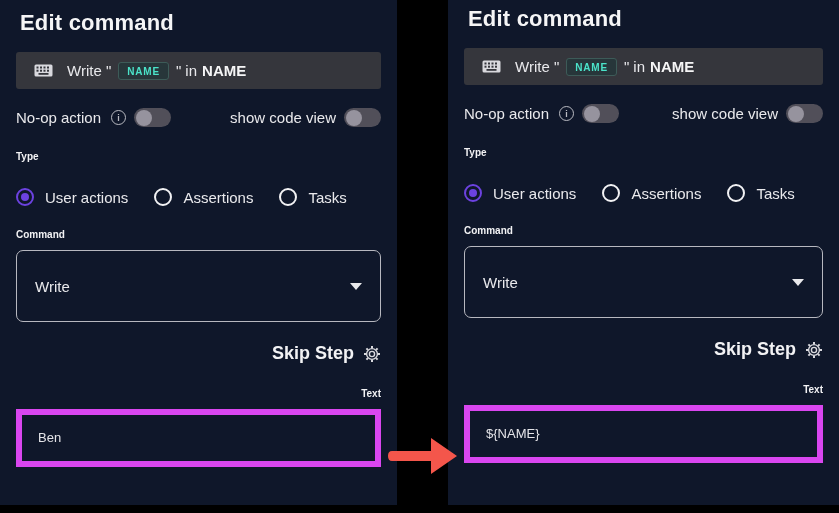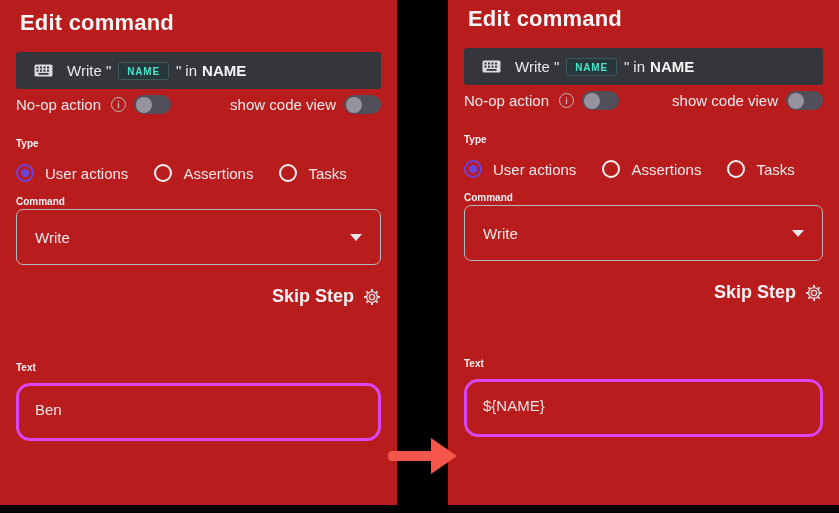--- a/index.html
+++ b/index.html
@@ -1,53 +1,53 @@
 <!DOCTYPE html>
 <html><head>
 <meta charset="utf-8">
 <style>
   html,body{margin:0;padding:0;background:#000;}
   .stage{position:relative;width:839px;height:513px;background:#000;overflow:hidden;
          font-family:"Liberation Sans",sans-serif;color:#e9e9ec;}
-  .panel{position:absolute;top:0;height:505px;background:#b91c1c;box-sizing:border-box;
+  .panel{position:absolute;top:0;height:505px;background:#0f172a;box-sizing:border-box;
          padding:8px 16px 0 16px;}
   .panel.left{left:0;width:397px;}
   .panel.right{left:448px;width:391px;padding-top:4px;}
   .title{font-size:22px;font-weight:700;color:#f5f5f6;letter-spacing:.2px;margin:2px 4px 0 4px;}
   .cmdbar{margin-top:16px;height:37px;background:#35363c;border-radius:3px;
           display:flex;align-items:center;padding:0 12px 0 18px;font-size:15px;color:#e9e9ec;}
   .cmdbar .kb{margin-right:14px;display:flex;align-items:center;}
   .badge{display:inline-block;margin:0 7px;padding:3px 8px 2px 8px;font-size:10px;font-weight:700;
          letter-spacing:.8px;color:#4be3c9;background:#27363a;border:1px solid #3d5b58;border-radius:3px;}
   .target{font-weight:700;color:#f5f5f6;margin-left:5px;}
   .cmdtext{display:flex;align-items:center;}
-  .togglerow{margin-top:6px;display:flex;justify-content:space-between;align-items:flex-end;font-size:15px;}
+  .togglerow{margin-top:19px;display:flex;justify-content:space-between;align-items:flex-end;font-size:15px;}
   .tgroup{display:flex;align-items:center;gap:8px;}
   .info{display:inline-flex;align-items:center;justify-content:center;width:13px;height:13px;
         border:1px solid #b9bac1;border-radius:50%;font-size:9px;color:#b9bac1;font-weight:700;margin-left:2px;}
   .toggle{width:37px;height:19px;border-radius:10px;background:#514f59;position:relative;cursor:pointer;}
   .toggle .knob{position:absolute;top:1.5px;left:2px;width:16px;height:16px;border-radius:50%;background:#96939e;}
   .seclabel{font-weight:700;font-size:10px;color:#f2f2f4;}
   .type-label{margin-top:24px;}
-  .radiorow{margin-top:15px;display:flex;align-items:center;gap:26px;font-size:15px;}
+  .radiorow{margin-top:26px;display:flex;align-items:center;gap:26px;font-size:15px;}
   .radioitem{display:flex;align-items:center;gap:11px;cursor:pointer;}
   .radio{width:18px;height:18px;border-radius:50%;border:2px solid #f2f2f4;box-sizing:border-box;position:relative;}
   .radio.sel{border-color:#6c42e0;}
   .radio.sel::after{content:"";position:absolute;left:3px;top:3px;width:8px;height:8px;border-radius:50%;background:#6c42e0;}
-  .cmd-label{margin-top:14px;}
-  .dropdown{margin-top:2px;height:54px;border:1px solid #b7b8bf;border-radius:7px;display:flex;
-            align-items:center;justify-content:space-between;padding:0 18px;font-size:15px;cursor:pointer;}
+  .cmd-label{margin-top:23px;}
+  .dropdown{margin-top:10px;height:54px;border:1px solid #b7b8bf;border-radius:7px;display:flex;
+            align-items:center;justify-content:space-between;padding:8px 18px;font-size:15px;cursor:pointer;}
   .chev{width:0;height:0;border-left:6px solid transparent;border-right:6px solid transparent;
         border-top:7px solid #e9e9ec;}
   .skiprow{margin-top:21px;display:flex;justify-content:flex-end;align-items:center;gap:9px;}
   .skiprow .seclabel{font-size:18px;}
   .gear{display:flex;align-items:center;cursor:pointer;}
-  .text-label{margin-top:55px;}
-  .textinput{margin-top:10px;height:58px;border:3px solid #d946ef;border-radius:14px;box-sizing:border-box;
-             padding:15px 16px 0 16px;font-size:15px;color:#e4e4e8;background:transparent;}
+  .text-label{margin-top:24px;text-align:right;}
+  .textinput{margin-top:10px;height:58px;border:6px solid #d946ef;border-radius:0;box-sizing:border-box;
+             padding:15px 16px 0 16px;font-size:13px;color:#e4e4e8;background:transparent;}
   .arrow{position:absolute;left:387px;top:435px;}
 </style>
 </head>
 <body>
 
 <div class="stage">
 
   <div class="panel left">
     <div class="title">Edit command</div>
 

